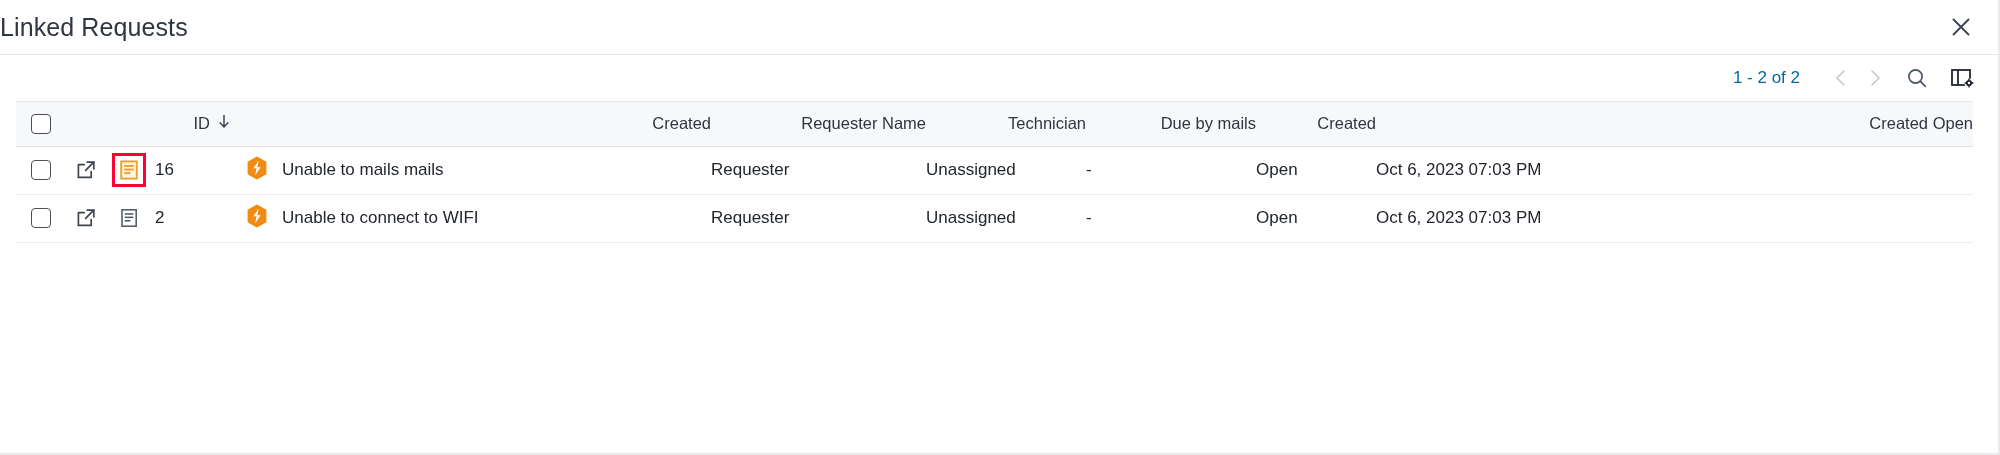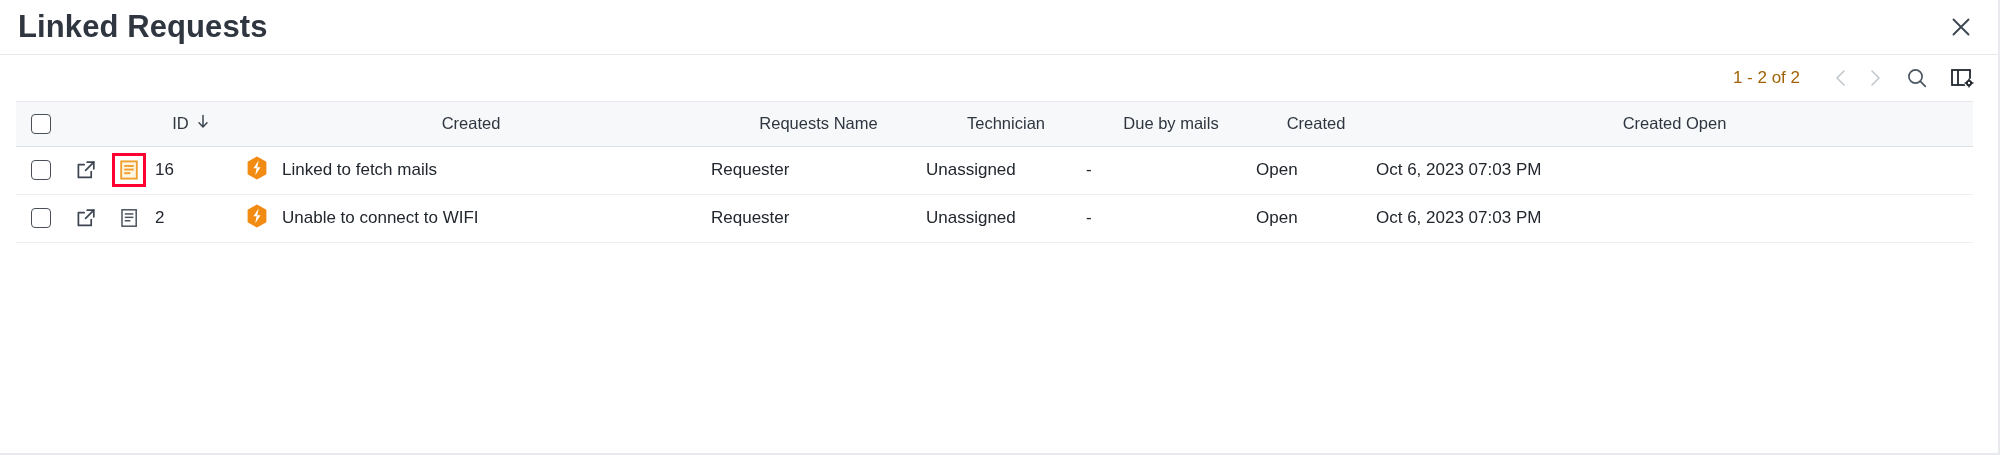--- a/index.html
+++ b/index.html
@@ -20,23 +20,22 @@
 
   
   .titlebar {
     position: relative;
     height: 55px;
     border-bottom: 1px solid #e6e8eb;
     display: flex;
     align-items: center;
   }
   .title {
-    margin-left: 18px;
-    font-size: 31px;
-    font-weight: 700;
+    font-size: 25px;
+    font-weight: 400;
     color: #2f3640;
     letter-spacing: 0.1px;
   }
   .close-btn {
     position: absolute;
     right: 22px; top: 50%;
     transform: translateY(-50%);
     width: 30px; height: 30px;
     display: flex; align-items: center; justify-content: center;
     cursor: pointer;
@@ -47,21 +46,21 @@
   .toolbar {
     height: 46px;
     display: flex;
     align-items: center;
     justify-content: flex-end;
     padding-right: 18px;
     gap: 0px;
   }
   .page-count {
     font-size: 17px;
-    color: #a16207;
+    color: #0369a1;
     margin-right: 24px;
     white-space: nowrap;
   }
   .tb-icon {
     width: 34px; height: 34px;
     display: flex; align-items: center; justify-content: center;
     cursor: pointer;
   }
   .tb-icon.disabled { cursor: default; }
   .tb-icon svg { display: block; }
@@ -77,21 +76,21 @@
     table-layout: fixed;
   }
   table.grid thead tr {
     background: #f7f8f9;
   }
   table.grid th {
     height: 44px;
     font-size: 16.5px;
     font-weight: 400;
     color: #2f3640;
-    text-align: center;
+    text-align: right;
     border-bottom: 1px solid #dcdfe3;
     padding: 0;
     vertical-align: middle;
     white-space: nowrap;
   }
   table.grid td {
     height: 48px;
     font-size: 17px;
     font-weight: 400;
     color: #22272e;
@@ -235,21 +234,21 @@
             <span class="th-inner">
               <span>ID</span>
               <span class="sort-arrow">
                 <svg width="14" height="15" viewBox="0 0 14 15" aria-hidden="true">
                   <path d="M7 1.5 L7 12.5 M3 8.8 L7 13 L11 8.8" stroke="#3c4550" stroke-width="1.5" fill="none" stroke-linecap="round" stroke-linejoin="round"></path>
                 </svg>
               </span>
             </span>
           </th>
           <th class="cell-pad">Created</th>
-          <th>Requests Name</th>
+          <th>Requester Name</th>
           <th>Technician</th>
           <th>Due by mails</th>
           <th>Created</th>
           <th>Created Open</th>
         </tr>
       </thead>
       <tbody>
 
         <tr>
           <td>
@@ -278,21 +277,21 @@
             <span class="id-text">16</span>
           </td>
           <td>
             <div class="subject-cell">
               <span>
                 <svg width="24" height="26" viewBox="0 0 24 26" aria-hidden="true">
                   <path d="M12 1.4 L21.4 6.8 V19.2 L12 24.6 L2.6 19.2 V6.8 Z" fill="#f28b12"></path>
                   <path d="M13.6 5.6 L8.4 13.3 H11.6 L10.2 20.2 L15.6 12.2 H12.3 Z" fill="#ffffff"></path>
                 </svg>
               </span>
-              <span class="subject-text">Linked to fetch mails</span>
+              <span class="subject-text">Unable to mails mails</span>
             </div>
           </td>
           <td>Requester</td>
           <td>Unassigned</td>
           <td>-</td>
           <td>Open</td>
           <td>Oct 6, 2023 07:03 PM</td>
         </tr>
 
         <tr>

